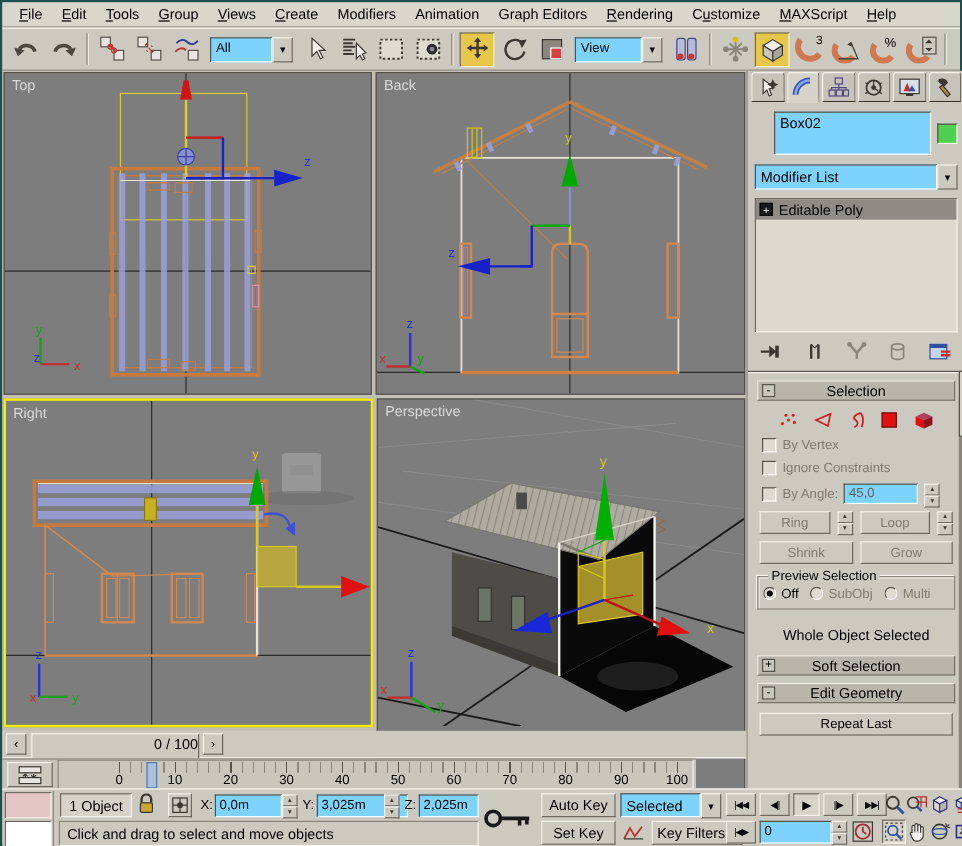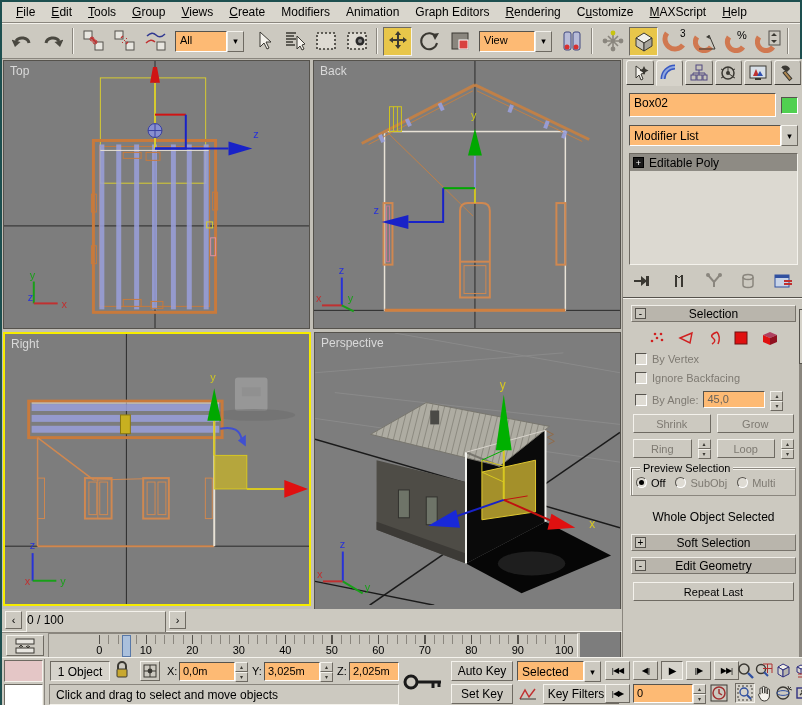--- a/index.html
+++ b/index.html
@@ -3,21 +3,21 @@
 <meta charset="utf-8">
 <style>
   * { margin:0; padding:0; box-sizing:border-box; font-family:"Liberation Sans", sans-serif; }
   html,body { width:802px; height:705px; }
   body { background:#1d4f4f; position:relative; overflow:hidden; font-size:11px; color:#000; }
   #app { position:absolute; inset:0; background:#ccc9c0; border:2px solid #1d4f4f; }
 
   
   .raised { background:#ccc9c0; border:1px solid; border-color:#f4f2ec #6e6a62 #6e6a62 #f4f2ec; }
   .sunken { background:#d6d3cb; border:1px solid; border-color:#6e6a62 #f4f2ec #f4f2ec #6e6a62; }
-  .field  { background:#fdba74; border:1px solid; border-color:#56534d #ffffff #ffffff #56534d; }
+  .field  { background:#7dd3fc; border:1px solid; border-color:#56534d #ffffff #ffffff #56534d; }
   .active-tool { background:#e8c64a !important; border-color:#6e6a62 #f4f2ec #f4f2ec #6e6a62 !important; }
 
   
   #menubar { position:absolute; left:0; top:0; width:100%; height:21px; background:#d9d6cd;
              border-bottom:1px solid #8a867e; display:flex; align-items:center; padding-left:6px; }
   .menu-item { padding:2px 8px; font-size:12px; cursor:default; }
   .mn { text-decoration:underline; }
 
   
   #toolbar { position:absolute; left:0; top:21px; width:100%; height:36px; background:#ccc9c0;
@@ -39,21 +39,21 @@
 
   
   #cmdpanel { position:absolute; left:620px; top:57px; width:182px; height:598px; background:#ccc9c0;
               border-left:1px solid #8a867e; overflow:hidden; }
   #cp-tabs { display:flex; height:26px; padding:1px 2px 0 2px; }
   .cp-tab { flex:1; height:25px; margin:0 1px; display:flex; align-items:center; justify-content:center;
             background:#c6c3ba; border:1px solid; border-color:#f4f2ec #6e6a62 #3a3832 #f4f2ec;
             border-radius:3px 3px 0 0; }
   .cp-tab.active { background:#d6d3ca; border-bottom-color:#d6d3ca; height:26px; }
   #cp-name-row { display:flex; align-items:center; margin:8px 6px 0 6px; gap:5px; }
-  #cp-name { flex:1; height:24px; padding:2px 4px; font-size:12px; }
+  #cp-name { flex:1; height:36px; padding:2px 4px; font-size:12px;margin-left:16px; }
   #cp-color-swatch { width:17px; height:17px; background:#50d050; border:1px solid; border-color:#56534d #ffffff #ffffff #56534d; }
   #cp-modlist { display:flex; margin:8px 6px 0 6px; height:21px; }
   #cp-modlist .val { flex:1; padding:3px 4px; font-size:12px; }
   #cp-stack { margin:7px 6px 0 6px; height:112px; background:#dcd9d1; border:1px solid; border-color:#6e6a62 #f4f2ec #f4f2ec #6e6a62; }
   .stack-row { display:flex; align-items:center; gap:5px; height:17px; padding:0 3px; background:#8e8b84; }
   .stack-expand { width:11px; height:11px; background:#1a1a1a; color:#fff; font-size:9px; line-height:11px;
                   text-align:center; border:1px solid #000; }
   .stack-label { font-size:12px; }
   #cp-stack-btns { display:flex; align-items:center; justify-content:space-between; margin:5px 10px 0 10px; height:22px; }
   #cp-sep { margin:5px 0 0 0; border-top:1px solid #55524c; border-bottom:1px solid #f4f2ec; }
@@ -82,21 +82,21 @@
   .groupbox .gtitle { position:absolute; left:8px; top:-7px; background:#ccc9c0; padding:0 3px; font-size:11px; color:#000; }
   .radio-row { display:flex; align-items:flex-start; gap:4px; font-size:11px; }
   .radio { width:11px; height:11px; border-radius:50%; background:#dedbd3; border:1px solid; border-color:#56534d #fff #fff #56534d; position:relative; }
   .radio.sel::after { content:""; position:absolute; left:2px; top:2px; width:5px; height:5px; border-radius:50%; background:#000; }
   .dim { color:#7e7a72; }
   #whole-obj { text-align:center; font-size:12px; margin:14px 0 10px 0; }
 
   
   #slider-row { position:absolute; left:0; top:607px; width:620px; height:23px; background:#ccc9c0; border-bottom:1px solid #f4f2ec; }
   .slide-arrow { position:absolute; top:2px; width:17px; height:18px; font-size:11px; display:flex; align-items:center; justify-content:center; }
-  #time-slider { position:absolute; left:24px; top:2px; width:140px; height:33px; text-align:left; font-size:12px; line-height:16px; }
+  #time-slider { position:absolute; left:24px; top:2px; width:140px; height:33px; text-align:right; font-size:12px; line-height:16px; }
   #trackbar { position:absolute; left:0; top:630px; width:578px; height:25px; background:#c6c3ba; border-top:1px solid #8a867e; }
   #curve-editor-btn { position:absolute; left:4px; top:2px; width:38px; height:21px; display:flex; align-items:center; justify-content:center; }
   #ruler { position:absolute; left:46px; top:0; width:530px; height:25px; background:#c9c6bd; border:1px solid; border-color:#8a867e #f4f2ec #f4f2ec #8a867e; }
   #ruler .ticks { position:absolute; left:50px; top:1px; width:470px; height:9px;
     background:
       repeating-linear-gradient(90deg,#55524c 0 1px,transparent 1px 46.5px),
       repeating-linear-gradient(90deg,#8a867e 0 1px,transparent 1px 9.3px); }
   #tick-nums { position:absolute; left:27px; top:10px; display:flex; }
   .tick-num { width:46.5px; text-align:center; font-size:11px; }
   #frame-marker { position:absolute; left:73px; top:1px; width:9px; height:22px; background:#aac0dc; border:1px solid #5878a8; }
@@ -603,46 +603,46 @@
             <path d="M2 5 V12 L9 15 V8 Z" fill="#e01010"></path>
             <path d="M16 5 V12 L9 15 V8 Z" fill="#901020"></path>
           </svg>
       </div>
       <div class="check-row">
         <div class="checkbox"></div>
         <span>By Vertex</span>
       </div>
       <div class="check-row">
         <div class="checkbox"></div>
-        <span>Ignore Backfacing</span>
+        <span>Ignore Constraints</span>
       </div>
       <div class="check-row">
         <div class="checkbox"></div>
         <span>By Angle:</span>
         <div class="angle-field field">45,0</div>
         <div class="spin">
           <span>▴</span>
           <span>▾</span>
         </div>
-      </div>
-      <div class="btn-row">
-        <div class="cbtn raised disabled">Shrink</div>
-        <div class="cbtn raised disabled">Grow</div>
       </div>
       <div class="btn-row">
         <div class="cbtn raised disabled">Ring</div>
         <div class="spin" style="height:19px">
           <span>▴</span>
           <span>▾</span>
         </div>
         <div class="cbtn raised disabled">Loop</div>
         <div class="spin" style="height:19px">
           <span>▴</span>
           <span>▾</span>
         </div>
+      </div>
+      <div class="btn-row">
+        <div class="cbtn raised disabled">Shrink</div>
+        <div class="cbtn raised disabled">Grow</div>
       </div>
       <div class="groupbox">
         <div class="gtitle">Preview Selection</div>
         <div style="display:flex; gap:10px;">
           <div class="radio-row">
             <div class="radio sel"></div>
             <span>Off</span>
           </div>
           <div class="radio-row dim">
             <div class="radio"></div>
@@ -737,21 +737,21 @@
         </svg>
     </div>
 
     <span class="sb axis-label" style="left:165px; top:7px;">X:</span>
     <div class="sb sb-field field" style="left:177px; top:4px; width:56px;">0,0m</div>
     <div class="sb spin" style="left:233px; top:4px; height:19px;">
       <span>▴</span>
         <span>▾</span>
     </div>
     <span class="sb axis-label" style="left:250px; top:7px;">Y:</span>
-    <div class="sb sb-field field" style="left:262px; top:4px; width:56px;">3,025m</div>
+    <div class="sb sb-field field" style="left:262px; top:4px; width:76px;">3,025m</div>
     <div class="sb spin" style="left:318px; top:4px; height:19px;">
       <span>▴</span>
         <span>▾</span>
     </div>
     <span class="sb axis-label" style="left:335px; top:7px;">Z:</span>
     <div class="sb sb-field field" style="left:347px; top:4px; width:50px;">2,025m</div>
 
     <div class="sb" style="left:398px; top:1px; width:46px; height:46px; display:flex; align-items:center; justify-content:center;">
       <svg width="40" height="22">
           <circle cx="8" cy="11" r="6" fill="none" stroke="#1a1a1a" stroke-width="3"></circle>

